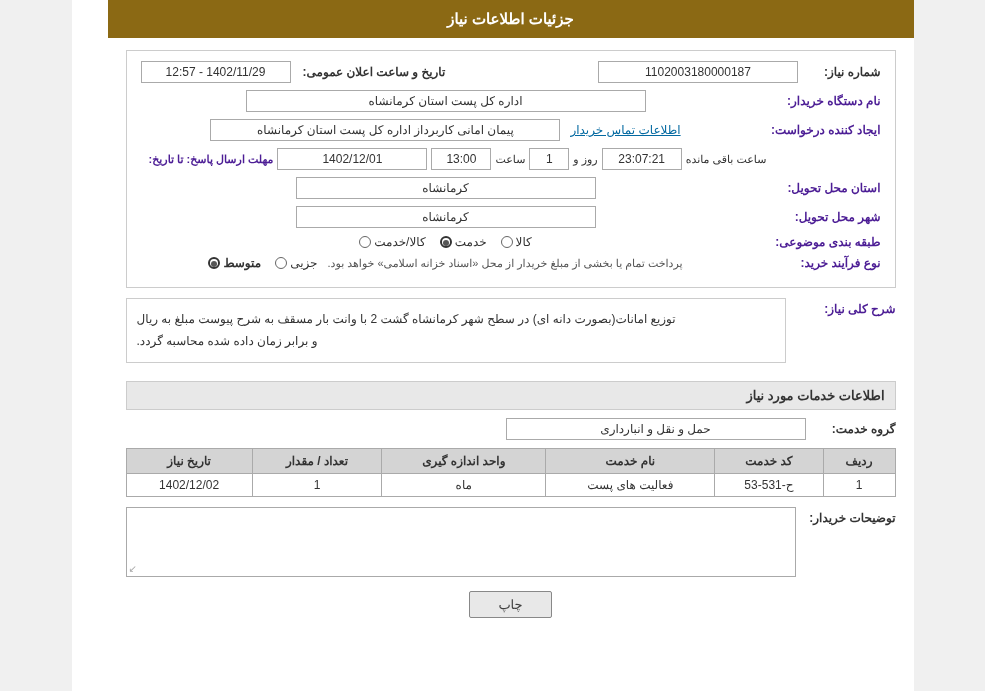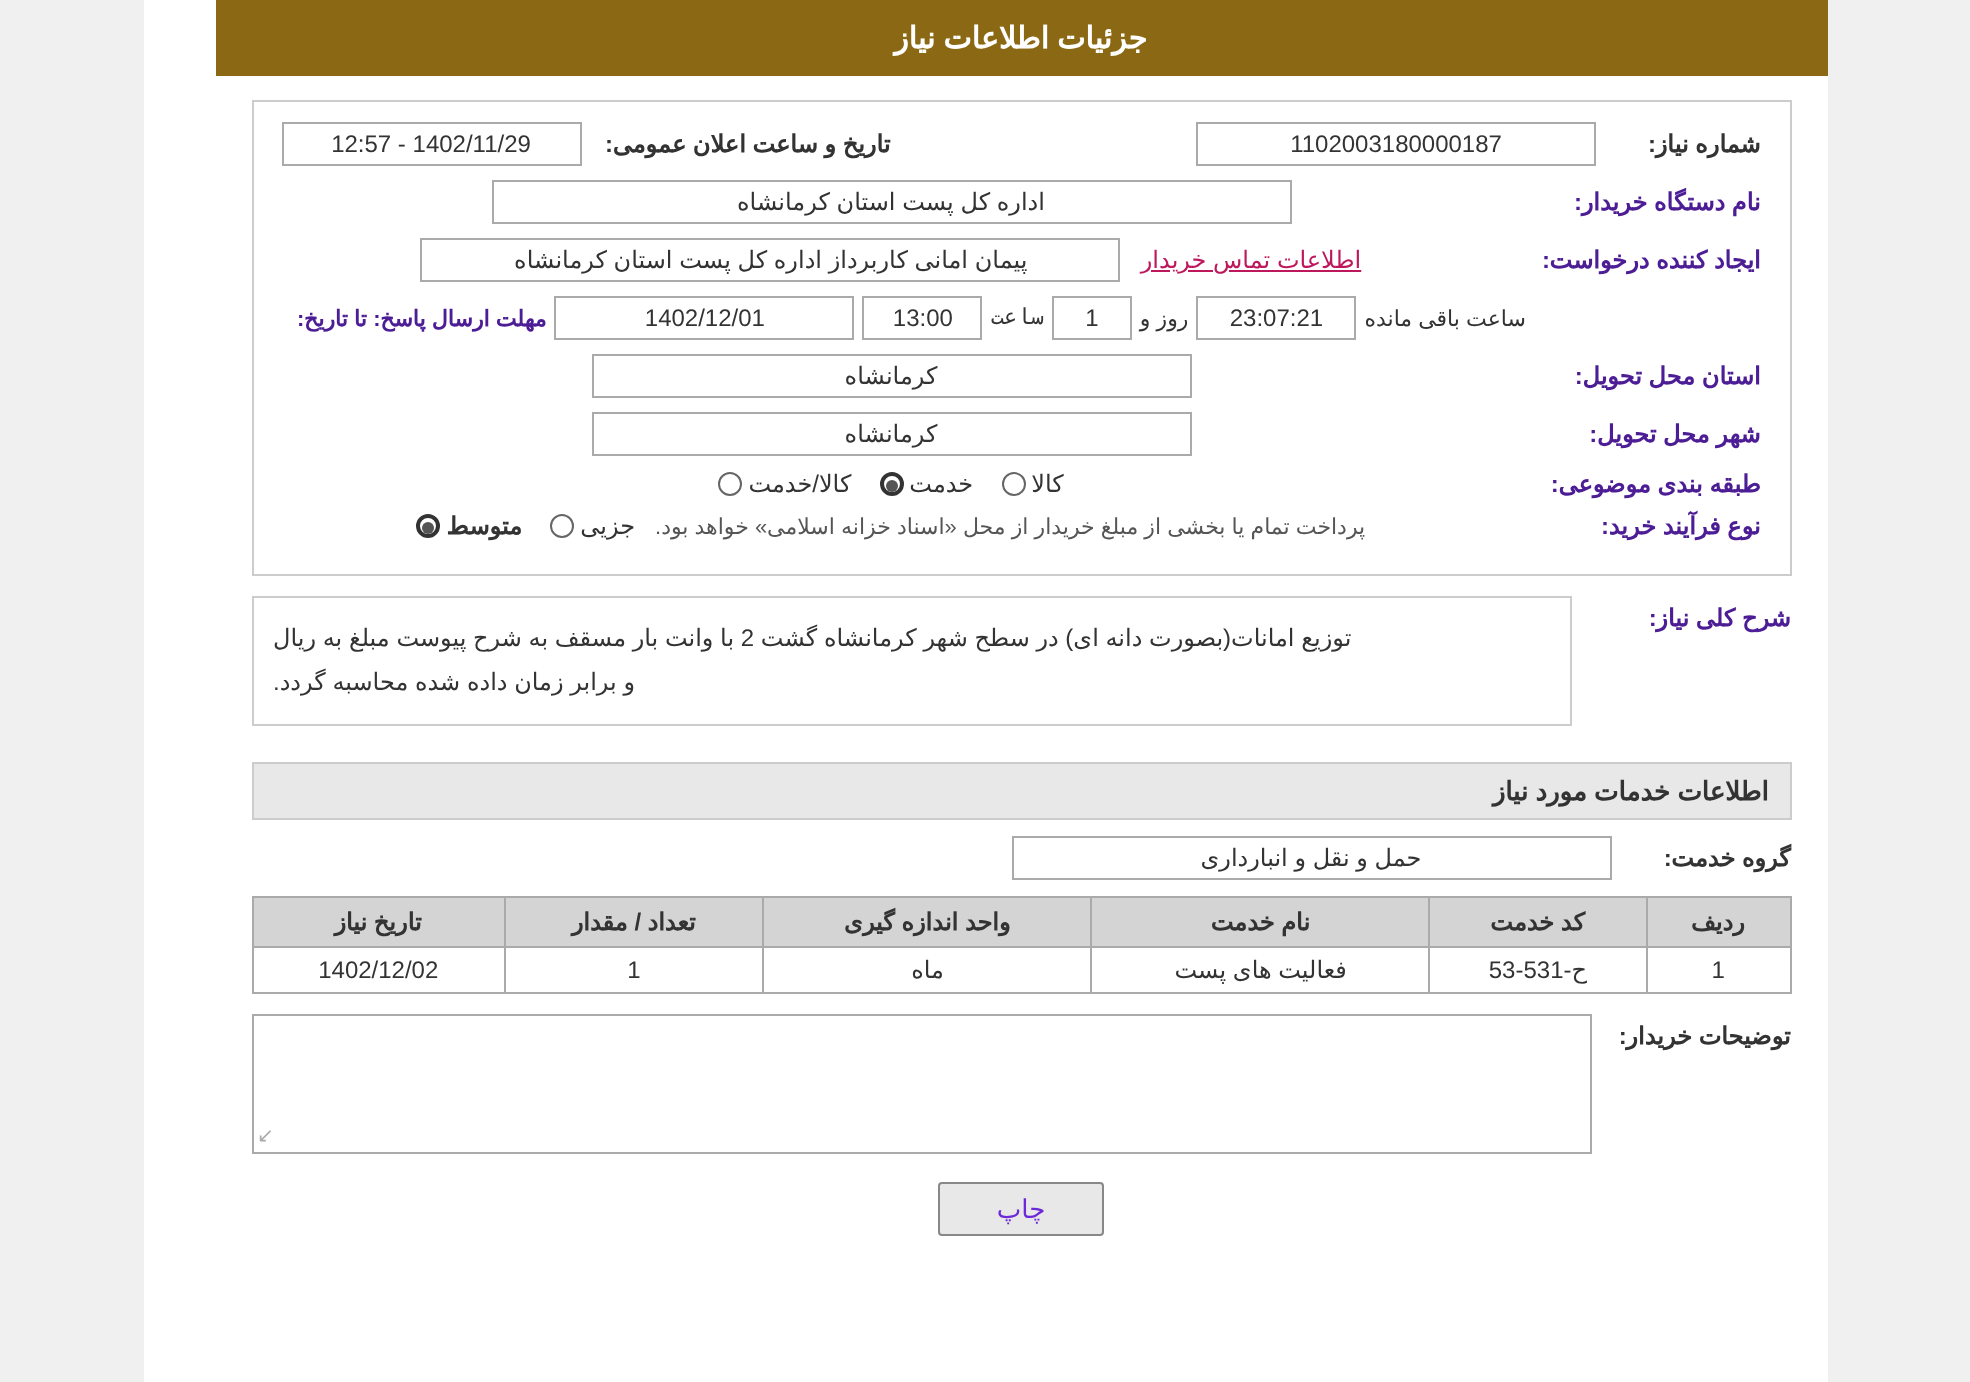--- a/index.html
+++ b/index.html
@@ -57,21 +57,21 @@
       border: 1px solid #aaa;
       background: #fff;
       padding: 3px 6px;
       min-width: 80px;
       text-align: center;
       font-size: 12px;
     }
     .field-value.wide { min-width: 220px; }
     .field-value.medium { min-width: 150px; }
     .link-text {
-      color: #be185d;
+      color: #0369a1;
       text-decoration: underline;
       cursor: pointer;
     }
     .row-label {
       font-weight: bold;
       color: #4c1d95;
       min-width: 130px;
       text-align: right;
       padding-left: 8px;
       white-space: nowrap;
@@ -202,21 +202,21 @@
     }
     .btn {
       padding: 5px 28px;
       font-size: 13px;
       border: 1px solid #888;
       cursor: pointer;
       border-radius: 2px;
     }
     .btn-print {
       background: #e8e8e8;
-      color: #6d28d9;
+      color: #404040;
     }
     .btn-back {
       background: #fff0f0;
       color: #cc0000;
       border-color: #cc8888;
     }
   </style>
 </head>
 <body>
 
@@ -258,21 +258,21 @@
           <div class="field-value" style="min-width:350px; text-align:center;">پیمان امانی کاربرداز اداره کل پست استان کرمانشاه</div>
         </div>
       </div>
 
       <div class="form-row" style="justify-content: flex-end; gap:8px;">
         <div style="display:flex; align-items:center; gap:4px;">
           <span style="font-size:11px;">ساعت باقی مانده</span>
           <div class="field-value" style="min-width:80px;">23:07:21</div>
           <span style="font-size:11px;">روز و</span>
           <div class="field-value" style="min-width:40px;">1</div>
-          <span style="font-size:11px;font-family:Liberation Mono, monospace;">ساعت</span>
+          <span style="font-size:11px;">ساعت</span>
           <div class="field-value" style="min-width:60px;">13:00</div>
           <div class="field-value medium">1402/12/01</div>
           <span class="row-label" style="min-width:unset; font-size:11px;">مهلت ارسال پاسخ: تا تاریخ:</span>
         </div>
       </div>
 
       <div class="form-row" style="justify-content: space-between;">
         <div style="display:flex; align-items:center;">
           <span class="row-label">استان محل تحویل:</span>
         </div>

